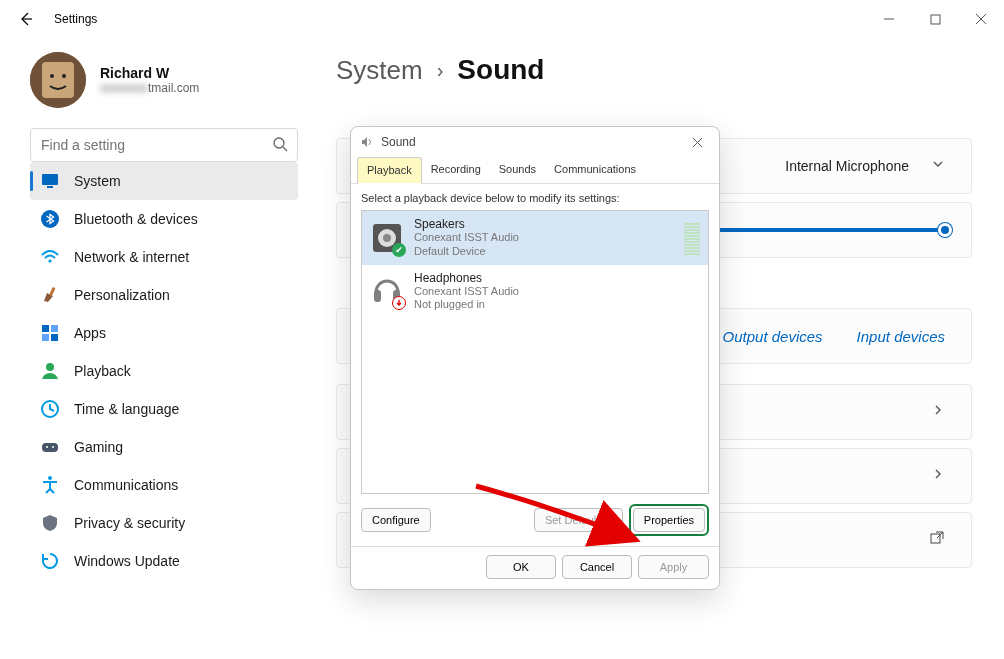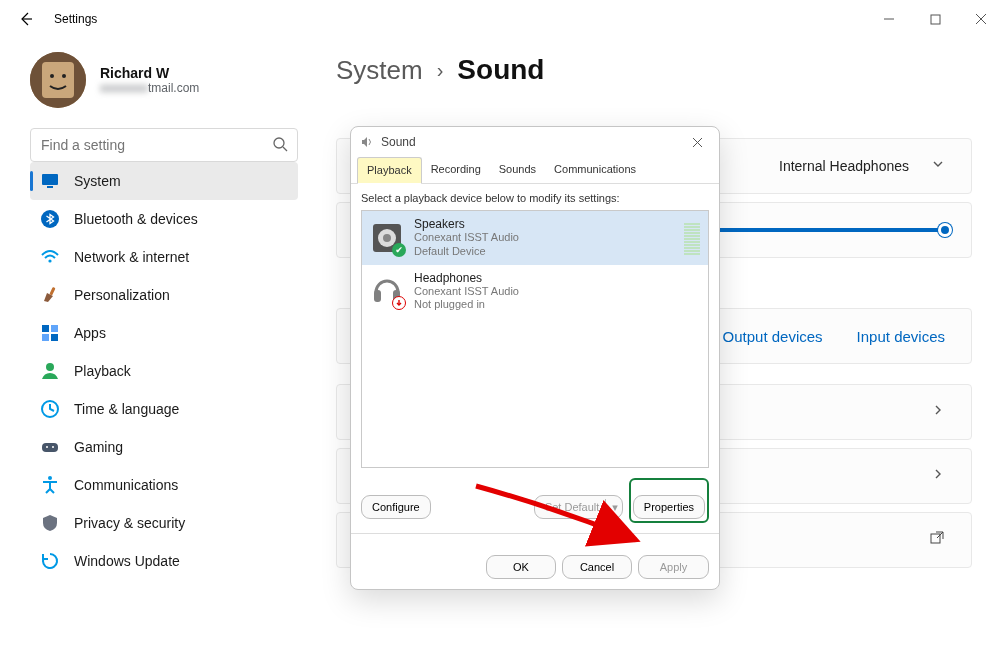--- a/index.html
+++ b/index.html
@@ -43,21 +43,21 @@
 
 .card { border:1px solid #e8e8e8; border-radius:4px; background:#fcfcfc; padding:14px 26px 14px 18px; margin-bottom:8px; display:flex; align-items:center; justify-content:flex-end; gap:22px;}
 .card.slim { height:56px;}
 .card .lbl { font-size:14px; color:#222;}
 .card .chev { color:#555; }
 .slider-wrap { flex:1; display:flex; align-items:center; gap:14px; }
 .slider { flex:1; height:4px; background:#e0e0e0; border-radius:2px; position:relative;}
 .slider-fill { position:absolute; left:0; top:0; bottom:0; width:100%; background:#0067c0; border-radius:2px;}
 .slider-thumb { position:absolute; right:-7px; top:-5px; width:14px; height:14px; border-radius:50%; background:#0067c0; border:3px solid #fff; box-shadow:0 0 0 1px #0067c0;}
 .slider-val { font-size:15px; color:#222; min-width:28px;}
-.link { color:#0067c0; font-size:15px; }
+.link { color:#0067c0; font-size:15px;font-style:italic; }
 .card.more { justify-content:space-between; }
 .card.more .lbl-left{ font-size:15px; color:#222;}
 .open-icon { color:#444;}
 
 
 .dialog { position:absolute; left:350px; top:126px; width:370px; height:464px; background:#fff; border:1px solid #c5c5c5; border-radius:8px; box-shadow:0 10px 30px rgba(0,0,0,.15); display:flex; flex-direction:column;}
 .dlg-title { height:30px; display:flex; align-items:center; padding:0 8px; font-size:12px; color:#444;}
 .dlg-title .spk { width:16px;height:16px;display:flex;align-items:center;justify-content:center;margin-right:6px;}
 .dlg-close { margin-left:auto; width:28px;height:22px;display:flex;align-items:center;justify-content:center;cursor:pointer;border:none;background:none;color:#555;}
 .tabs { display:flex; gap:0; padding:0 6px; border-bottom:1px solid #ddd; font-size:11px; margin-bottom:8px;}
@@ -68,21 +68,21 @@
 .devlist { border:1px solid #c9c9c9; flex:1; overflow:auto; background:#fff;}
 .dev { display:flex; align-items:center; gap:10px; padding:6px 8px; }
 .dev.sel { background:#d7e6f5; }
 .dev .dico { width:34px; height:34px; position:relative; }
 .dev .dico .badge { position:absolute; right:-2px; bottom:-2px; width:14px; height:14px; border-radius:50%; display:flex;align-items:center;justify-content:center; font-size:9px; color:#fff;}
 .dev .dinfo .dname { font-size:12px; color:#222; }
 .dev .dinfo .dsub { font-size:11px; color:#777; line-height:1.25;}
 .meter { margin-left:auto; width:16px; height:34px; display:flex; flex-direction:column-reverse; gap:1px;}
 .meter .bar { height:2px; background:#bfe3c0;}
 .actionrow { display:flex; gap:6px; padding:10px 0; align-items:center;}
-.btn { height:24px; border:1px solid #bcbcbc; background:#fafafa; border-radius:9px; font-size:11px; padding:0 10px; cursor:pointer;margin-top:13px;}
+.btn { height:24px; border:1px solid #bcbcbc; background:#fafafa; border-radius:4px; font-size:11px; padding:0 10px; cursor:pointer;}
 .btn.disabled { color:#9a9a9a; cursor:default;}
 .btn.dd { padding-right:4px; display:flex; align-items:center; gap:6px;}
 .btn.dd .sep{ width:1px;height:16px;background:#bcbcbc;}
 .highlight { border:2px solid #15803d; border-radius:6px; padding:2px;}
 .dlg-foot { border-top:1px solid #ddd; padding:8px 10px 10px; display:flex; justify-content:flex-end; gap:6px;}
 
 
 .arrow { position:absolute; left:466px; top:478px; pointer-events:none;}
 </style>
 </head>
@@ -254,21 +254,21 @@
   <main class="main">
     <div class="breadcrumb">
       <span class="bc-parent">System</span>
       <span class="bc-sep">›</span>
       <span class="bc-current">Sound</span>
     </div>
 
     <div style="height:44px"></div>
 
     <div class="card slim">
-      <span class="lbl">Internal Headphones</span>
+      <span class="lbl">Internal Microphone</span>
       <span class="chev"><svg width="14" height="14">
             <path d="M3 5l4 4 4-4" stroke="#555" fill="none" stroke-width="1.4"></path>
           </svg></span>
     </div>
 
     <div class="card slim">
       <div class="slider-wrap">
         <span class="slider-val">100</span>
         <div class="slider">
           <div class="slider-fill"></div>

